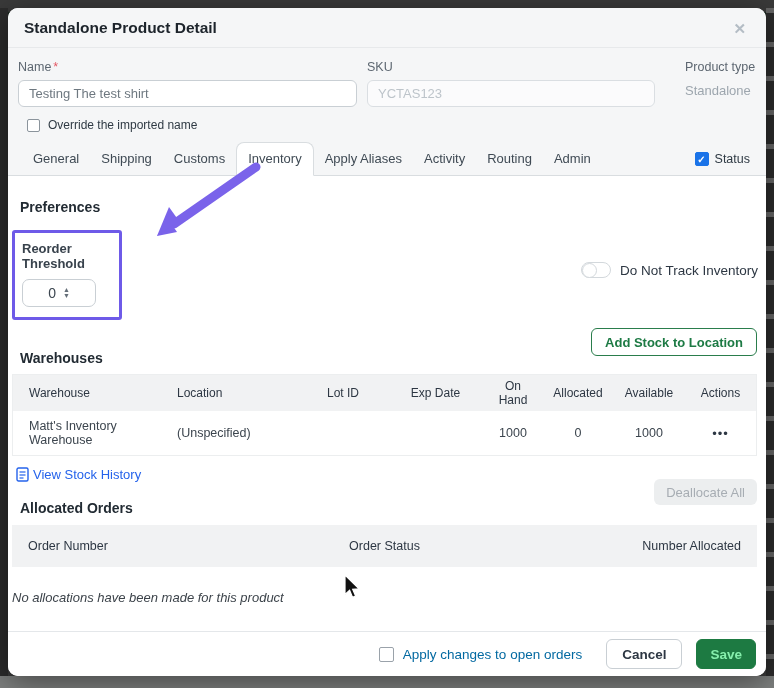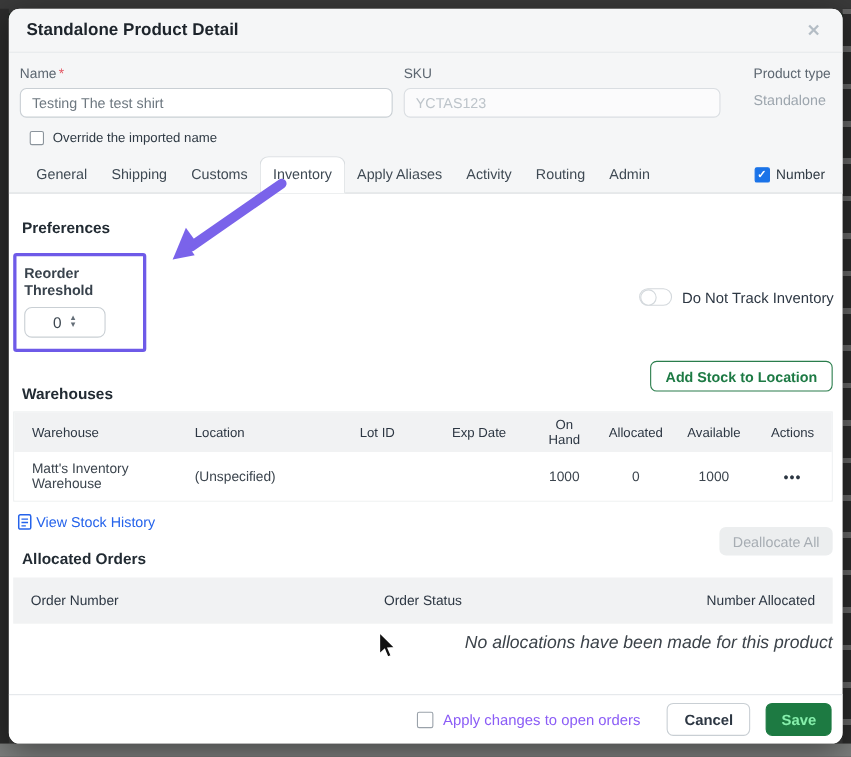--- a/index.html
+++ b/index.html
@@ -51,21 +51,21 @@
   .tab.active { background:#fff; border:1px solid #d9dde0; border-bottom:1px solid #fff;
                 border-radius:8px 8px 0 0; margin-bottom:-1px; }
   .active-wrap { margin-left:auto; display:flex; align-items:center; gap:6px; font-size:12.5px; color:#2f3a44; padding-bottom:9px; }
   .cb.small { width:14px; height:14px; }
 
   
   .content { position:relative; padding:0 9px 0 4px; }
   .h-section { font-size:14px; font-weight:bold; color:#222b33; }
   .h-preferences { margin:23px 0 0 8px; }
 
-  .reorder-box { margin:15px 0 0 0; width:121px; border:3px solid #6e5ae8; border-radius:3px; padding:8px 0 10px 7px; }
+  .reorder-box { margin:15px 0 0 0; width:110px; border:3px solid #6e5ae8; border-radius:3px; padding:8px 0 10px 7px; }
   .reorder-label { font-size:13px; font-weight:bold; color:#38424c; }
   .spinner { margin-top:8px; width:74px; height:28px; border:1px solid #c9cfd4; border-radius:7px;
              display:flex; align-items:center; justify-content:center; gap:7px; background:#fff; cursor:text; }
   .spinner-val { font-size:14px; color:#3c4650; }
   .spin-arrows { display:flex; flex-direction:column; line-height:6px; }
   .spin-arrows span { font-size:7px; color:#646e78; cursor:pointer; }
 
   .toggle-row { position:absolute; top:63px; right:8px; display:flex; align-items:center; gap:9px; }
   .toggle { width:30px; height:16px; border:1.5px solid #d3d8dc; border-radius:9px; background:#fff; position:relative; cursor:pointer; }
   .toggle-knob { position:absolute; left:0; top:-0.5px; width:15px; height:15px; border-radius:50%;
@@ -98,26 +98,26 @@
 
   .alloc-head { position:relative; margin-top:4px; height:30px; }
   .h-alloc { position:absolute; left:8px; bottom:0; }
   .btn-deallocate { position:absolute; right:0; top:-7px; height:26px; padding:0 12px; background:#eceeef; border:none;
                     border-radius:6px; color:#a7adb3; font-size:13px; font-family:"Liberation Sans", sans-serif; }
 
   .orders-header { margin-top:9px; background:#f1f2f3; display:flex; align-items:center; height:42px; font-size:12.5px; color:#2d3743; }
   .o-number { flex:1; padding-left:16px; }
   .o-status { flex:1; text-align:center; }
   .o-alloc  { flex:1; text-align:right; padding-right:16px; }
-  .empty-msg { text-align:right; font-style:italic; font-size:16px; color:#3c434a; margin-top:9px; }
+  .empty-msg { text-align:left; font-style:italic; font-size:13px; color:#3c434a; margin-top:23px; }
 
   
   .footer { position:absolute; bottom:0; left:0; width:100%; height:45px; background:#fff; border-top:1px solid #e4e7ea;
             display:flex; align-items:center; justify-content:flex-end; gap:14px; padding-right:10px; }
-  .apply-wrap { display:flex; align-items:center; gap:9px; font-size:13.5px; color:#8b5cf6; margin-right:10px; }
+  .apply-wrap { display:flex; align-items:center; gap:9px; font-size:13.5px; color:#0369a1; margin-right:10px; }
   .cb.med { width:15px; height:15px; border-color:#9aa2aa; }
   .btn-cancel { height:30px; padding:0 15px; background:#fff; border:1px solid #c9cfd4; border-radius:6px;
                 color:#2d3743; font-size:13.5px; font-weight:bold; cursor:pointer; font-family:"Liberation Sans", sans-serif; }
   .btn-save { height:30px; padding:0 13px; background:#1d7a42; border:1px solid #1d7a42; border-radius:6px;
               color:#86efac; font-size:13.5px; font-weight:bold; cursor:pointer; font-family:"Liberation Sans", sans-serif; }
 
   .overlay-svg { position:absolute; left:0; top:0; width:758px; height:668px; pointer-events:none; }
 </style>
 </head>
 <body>
@@ -170,21 +170,21 @@
       <div class="tab">Customs</div>
       <div class="tab active">Inventory</div>
       <div class="tab">Apply Aliases</div>
       <div class="tab">Activity</div>
       <div class="tab">Routing</div>
       <div class="tab">Admin</div>
       <div class="active-wrap">
         <div class="cb small checked">
             <span>✓</span>
           </div>
-        <span>Number</span>
+        <span>Status</span>
       </div>
     </div>
   </div>
 
   <div class="content">
     <div class="h-section h-preferences">Preferences</div>
 
     <div class="reorder-box">
       <div class="reorder-label">Reorder Threshold</div>
       <div class="spinner">

